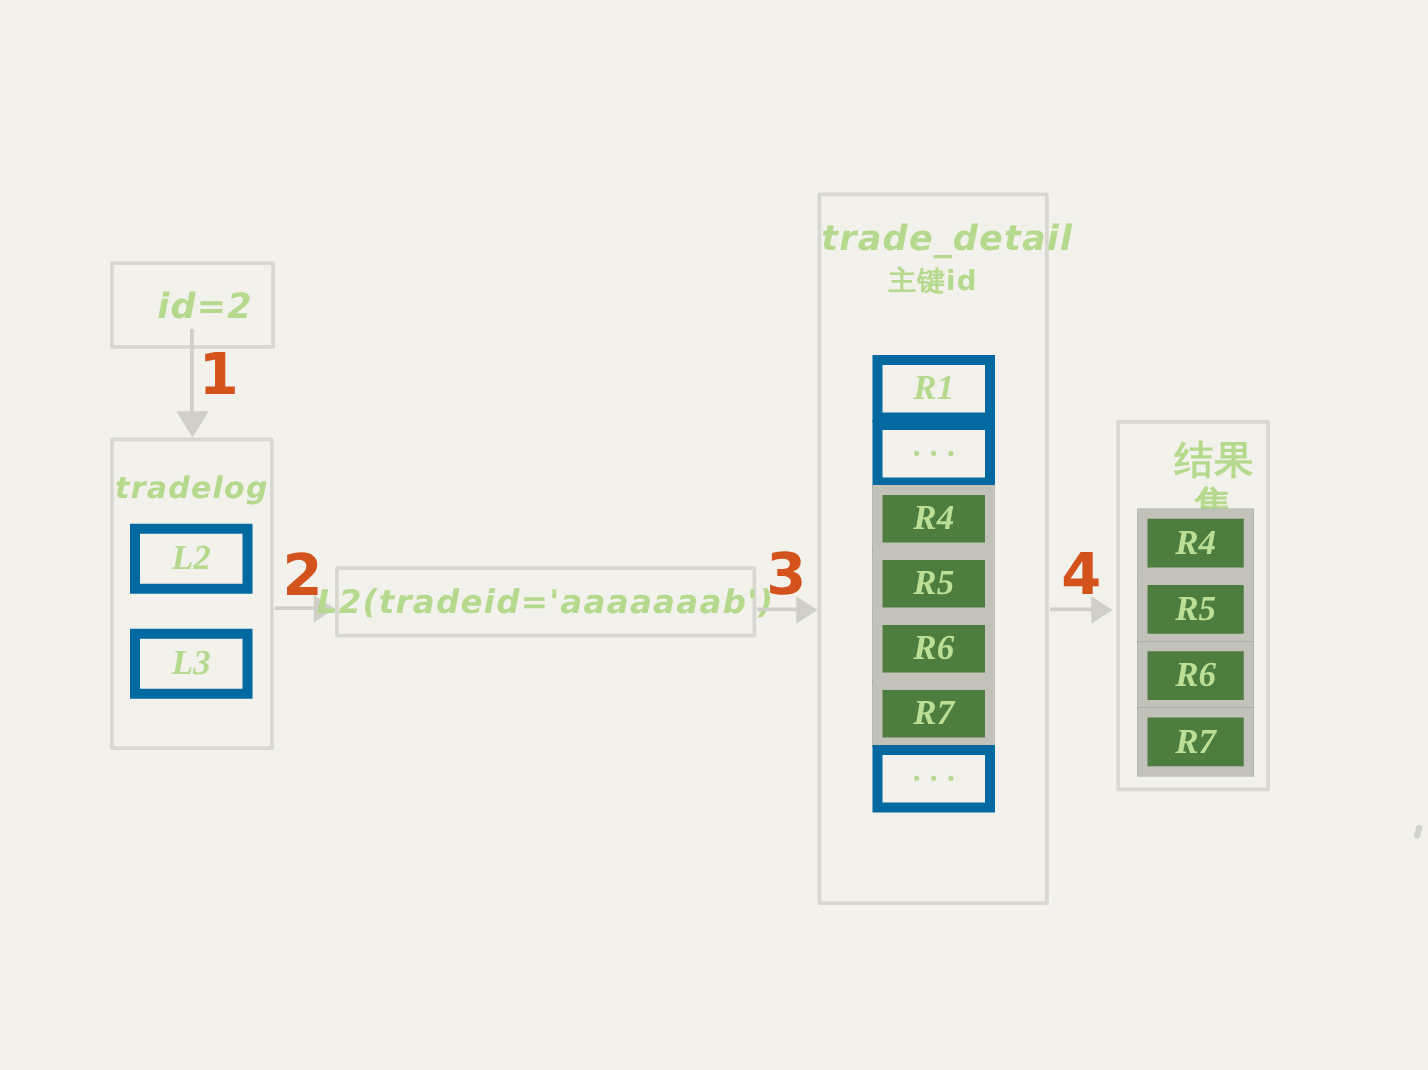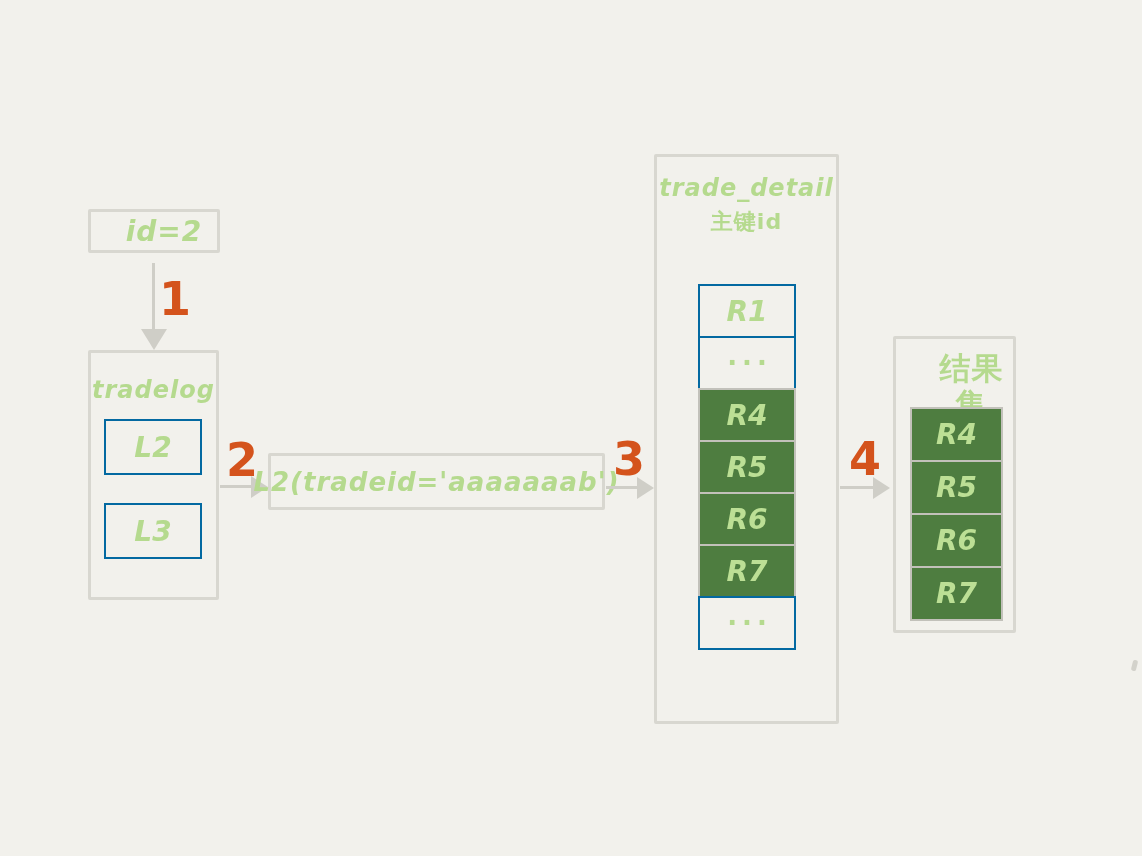--- a/index.html
+++ b/index.html
@@ -30,30 +30,31 @@
   }
   .box-title {
     text-align: center;
     line-height: 1.15;
   }
   .rows {
     position: absolute;
   }
   .row {
     box-sizing: border-box;
-    border: 2px solid #0369a1;
+    border: 8px solid #0369a1;
     margin-top: -2px;
     display: flex;
     align-items: center;
     justify-content: center;
     font-size: 28px;
     color: #b5da8e;
     font-weight: 700;
     font-style: italic;
     background: transparent;
+    font-family: Liberation Serif, serif;
   }
   .row:first-child { margin-top: 0; }
   .row.green-row {
     background: #4e7d40;
     color: #bcdf95;
     border-color: #c2c1ba;
   }
   .row.dots-row {
     font-size: 26px;
     letter-spacing: 5px;
@@ -100,21 +101,21 @@
     background: #d3d2cb;
     transform: rotate(14deg);
     border-radius: 2px;
   }
 </style>
 </head>
 <body>
 
 <div class="canvas">
 
-  <div class="box" style="left:88px; top:209px; width:132px; height:44px;padding-left:20px;">
+  <div class="box" style="left:88px; top:209px; width:132px; height:70px;padding-left:20px;">
     <div class="center-label hand" style="font-size:28px;">id=2</div>
   </div>
 
   <div class="vline" style="left:152px; top:263px; width:3px; height:68px;"></div>
   <div class="arrowhead down" style="left:141px; top:329px;"></div>
   <div class="step-num" style="left:159px; top:276px;">1</div>
 
   <div class="box" style="left:88px; top:350px; width:131px; height:250px;">
     <div class="box-title hand" style="margin-top:24px; font-size:24px;">tradelog</div>
     <div class="rows" style="left:13px; top:66px; width:98px;">
@@ -129,21 +130,21 @@
 
   <div class="box" style="left:268px; top:453px; width:337px; height:57px;">
     <div class="center-label hand" style="font-size:26px; white-space:nowrap;">L2(tradeid='aaaaaaab')</div>
   </div>
 
   <div class="hline" style="left:606px; top:486px; width:34px; height:3px;"></div>
   <div class="arrowhead right" style="left:637px; top:477px;"></div>
   <div class="step-num" style="left:613px; top:436px;">3</div>
 
   <div class="box" style="left:654px; top:154px; width:185px; height:570px;">
-    <div class="box-title hand" style="margin-top:18px; font-size:24px;">trade_detail</div>
+    <div class="box-title hand" style="margin-top:18px; font-size:28px;">trade_detail</div>
     <div class="box-title hand" style="margin-top:6px; font-size:22px; font-style:normal;">主键id</div>
     <div class="rows" style="left:41px; top:127px; width:98px;">
       <div class="row" style="height:54px;">R1</div>
       <div class="row dots-row" style="height:54px;">···</div>
       <div class="row green-row" style="height:54px;">R4</div>
       <div class="row green-row" style="height:54px;">R5</div>
       <div class="row green-row" style="height:54px;">R6</div>
       <div class="row green-row" style="height:54px;">R7</div>
       <div class="row dots-row" style="height:54px;">···</div>
     </div>

